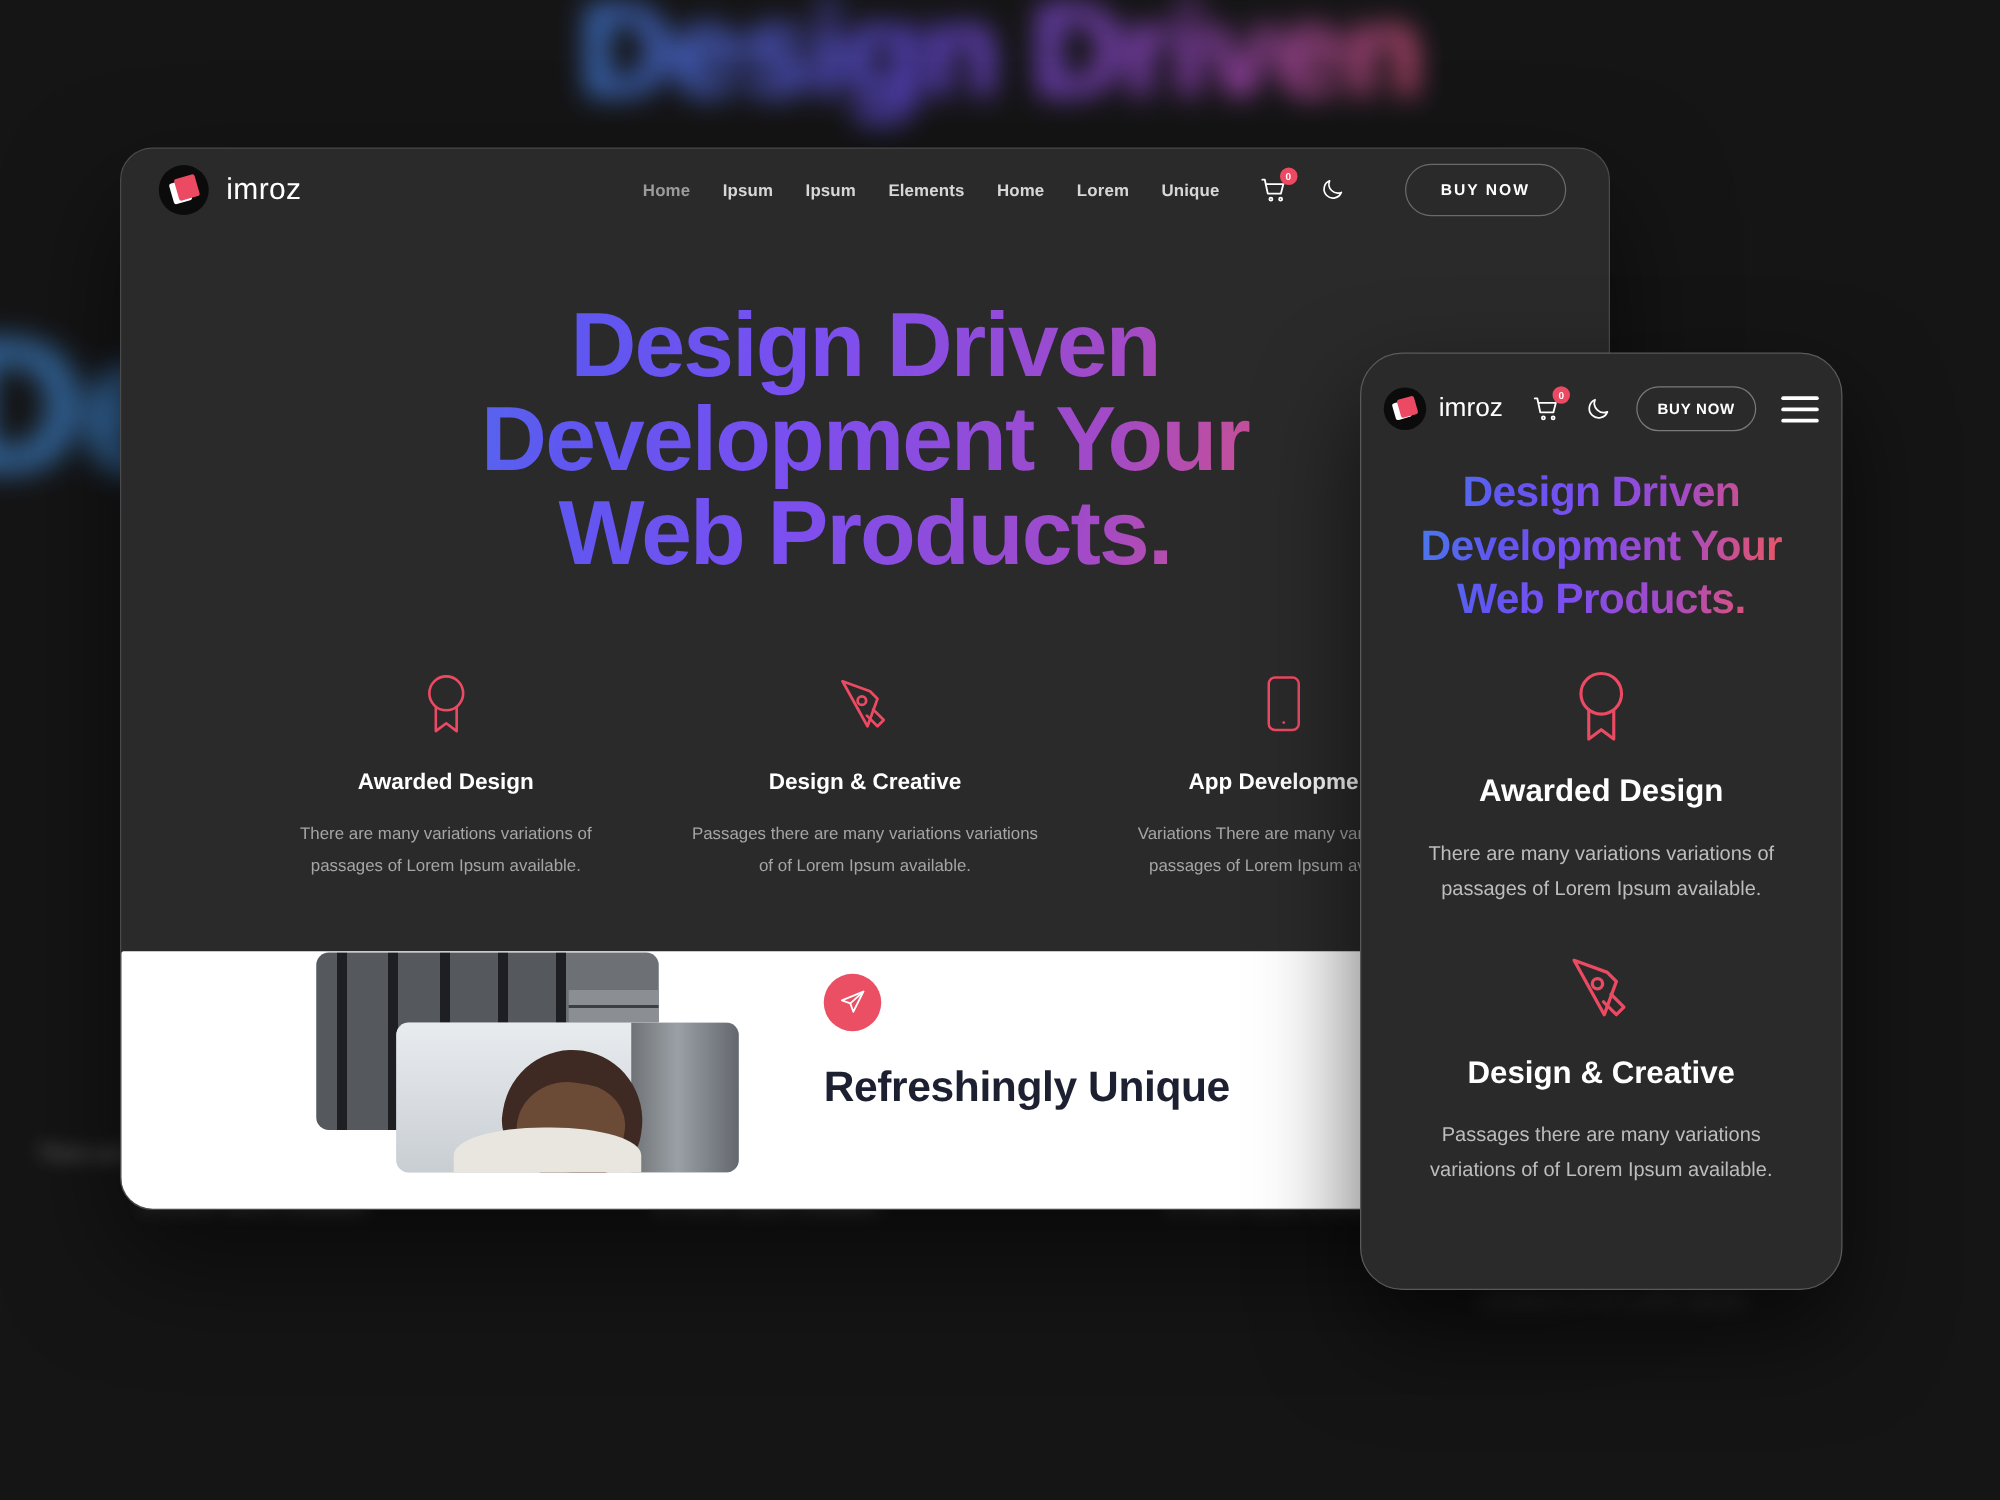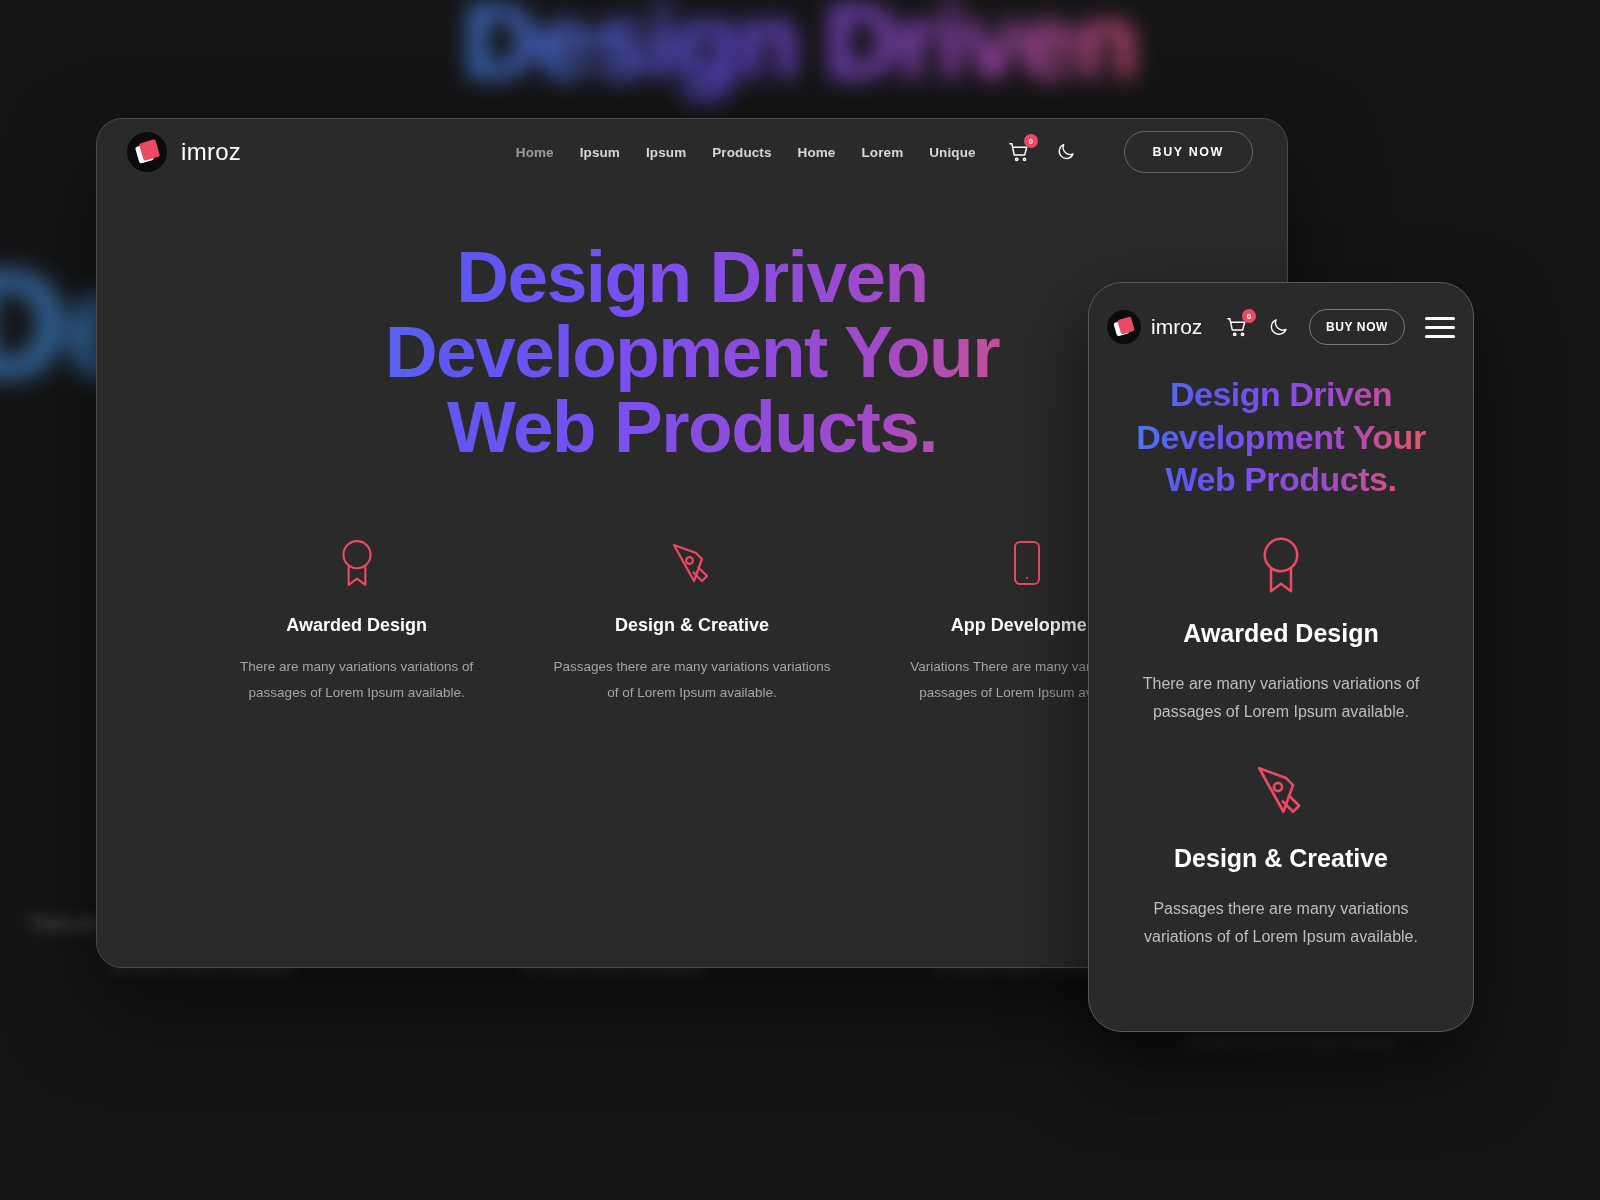--- a/index.html
+++ b/index.html
@@ -222,21 +222,21 @@
         <span class="sq-a"></span>
           <span class="sq-b"></span>
       </div>
       <span class="brand-name">imroz</span>
     </div>
 
     <nav class="d-menu">
       <a href="#" class="active">Home</a>
       <a href="#">Ipsum</a>
       <a href="#">Ipsum</a>
-      <a href="#">Products</a>
+      <a href="#">Elements</a>
       <a href="#">Home</a>
       <a href="#">Lorem</a>
       <a href="#">Unique</a>
 
       <div class="nav-icons">
         <div class="cart-wrap">
           <svg width="22" height="22" viewBox="0 0 24 24" fill="none" stroke="#ffffff" stroke-width="1.6" stroke-linecap="round" stroke-linejoin="round">
             <circle cx="9.5" cy="20" r="1.3"></circle>
               <circle cx="18" cy="20" r="1.3"></circle>
             <path d="M2 3h2.2l2.6 12.2h11.4l2.2-8.4H6"></path>
@@ -289,20 +289,41 @@
         <svg width="34" height="48" viewBox="0 0 34 48" fill="none" stroke="#ec4a63" stroke-width="2" stroke-linecap="round" stroke-linejoin="round">
           <rect x="5" y="3" width="24" height="42" rx="5"></rect>
           <circle cx="17" cy="39" r="1.1" fill="#ec4a63" stroke="none"></circle>
         </svg>
       </div>
       <h4>App Development</h4>
       <p>Variations There are many variations of passages of Lorem Ipsum available.</p>
     </div>
   </div>
 
+  <div class="white-panel">
+    <div class="wp-photos">
+      <div class="photo-back"></div>
+      <div class="photo-front">
+        <div class="pf-sky"></div>
+        <div class="pf-right"></div>
+        <div class="pf-head"></div>
+        <div class="pf-face"></div>
+        <div class="pf-shirt"></div>
+      </div>
+    </div>
+    <div class="wp-right">
+      <div class="send-circle">
+        <svg width="22" height="22" viewBox="0 0 24 24" fill="none" stroke="#ffffff" stroke-width="1.6" stroke-linecap="round" stroke-linejoin="round">
+          <path d="M21.5 2.5L2.8 10.2l7.3 2.6 2.6 7.3 8.8-17.6z"></path>
+          <path d="M21.5 2.5L10.1 12.8"></path>
+        </svg>
+      </div>
+      <h2>Refreshingly Unique</h2>
+    </div>
+  </div>
 </div>
 
 <div class="mobile">
 
   <div class="m-nav">
     <div class="m-brand">
       <div class="brand-logo">
         <span class="sq-a"></span>
           <span class="sq-b"></span>
       </div>

